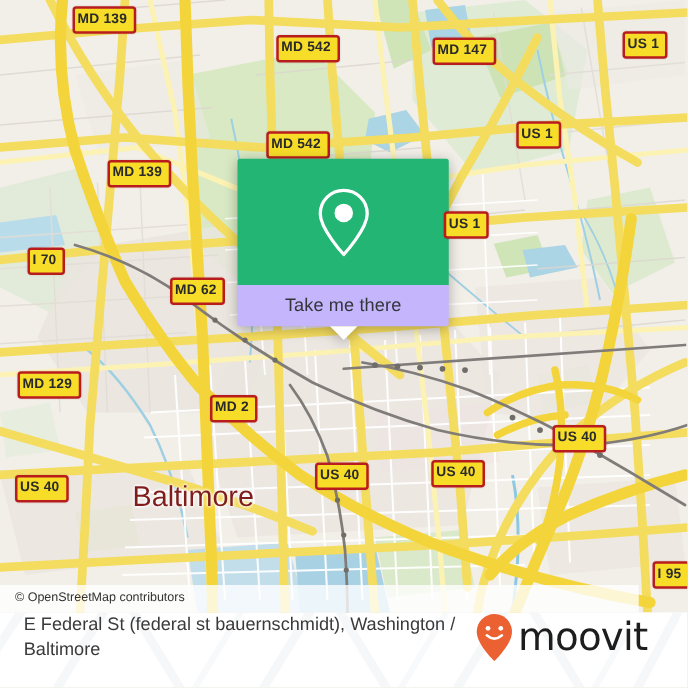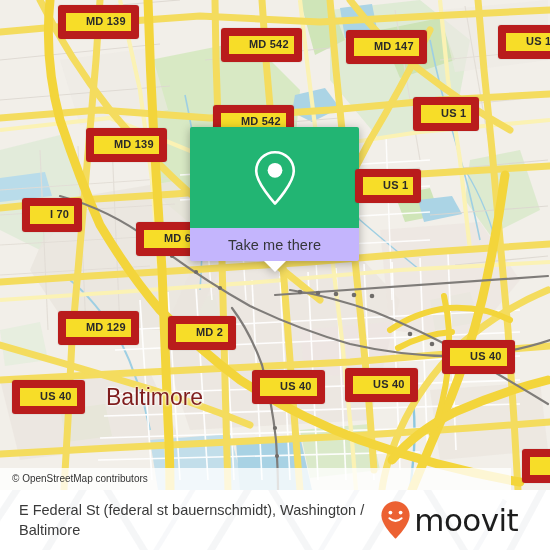--- a/index.html
+++ b/index.html
@@ -22,27 +22,27 @@
     width: 550px; height: 490px;
     overflow: hidden;
     background: #f2efe9;
   }
   .map-canvas { position: absolute; left: 0; top: 0; width: 550px; height: 490px; }
 
   
   .shield {
     position: absolute;
     background: #f7dd28;
-    border: 8px solid #b91c1c;
+    border: 2px solid #b91c1c;
     border-radius: 3px;
     color: #2a2a2a;
     font-size: 11px;
     font-weight: bold;
     line-height: 1;
-    padding: 3px 5px 4px 20px;
+    padding: 3px 5px 4px 2px;
     white-space: nowrap;
     letter-spacing: .2px;
     box-shadow: 0 0 0 1px rgba(0,0,0,.04);
   }
   .city-label {
     position: absolute;
     color: #7f1d1d;
     font-size: 23px;
     line-height: 1;
     white-space: nowrap;
@@ -103,21 +103,21 @@
   }
 
   
   #footer {
     position: absolute;
     left: 0; top: 490px;
     width: 550px; height: 60px;
     background: #ffffff;
     overflow: hidden;
     display: flex;
-    align-items: center;
+    align-items: flex-start;
   }
   #footer-watermark {
     position: absolute;
     left: 0; top: 0; width: 550px; height: 60px;
     opacity: .55;
     pointer-events: none;
   }
   #footer-title {
     position: relative;
     flex: 1 1 auto;
@@ -330,21 +330,21 @@
     <div class="shield" style="left:58px;  top:5px;">MD 139</div>
     <div class="shield" style="left:221px; top:28px;">MD 542</div>
     <div class="shield" style="left:346px; top:30px;text-align:center;">MD 147</div>
     <div class="shield" style="left:498px; top:25px;">US 1</div>
     <div class="shield" style="left:213px; top:105px;">MD 542</div>
     <div class="shield" style="left:413px; top:97px;">US 1</div>
     <div class="shield" style="left:86px;  top:128px;">MD 139</div>
     <div class="shield" style="left:22px;  top:198px;">I 70</div>
     <div class="shield" style="left:136px; top:222px;">MD 62</div>
     <div class="shield" style="left:355px; top:169px; z-index:1;">US 1</div>
-    <div class="shield" style="left:14px;  top:311px;margin-left:44px;">MD 129</div>
+    <div class="shield" style="left:14px;  top:297px;">MD 129</div>
     <div class="shield" style="left:131px; top:316px;margin-left:37px;">MD 2</div>
     <div class="shield" style="left:442px; top:340px;">US 40</div>
     <div class="shield" style="left:12px;  top:380px;">US 40</div>
     <div class="shield" style="left:252px; top:370px;">US 40</div>
     <div class="shield" style="left:345px; top:368px;">US 40</div>
     <div class="shield" style="left:522px; top:449px;">I 95</div>
 
     <div id="popup">
       <div id="popup-head">
         <svg width="46" height="58" viewBox="0 0 46 58" xmlns="http://www.w3.org/2000/svg">

